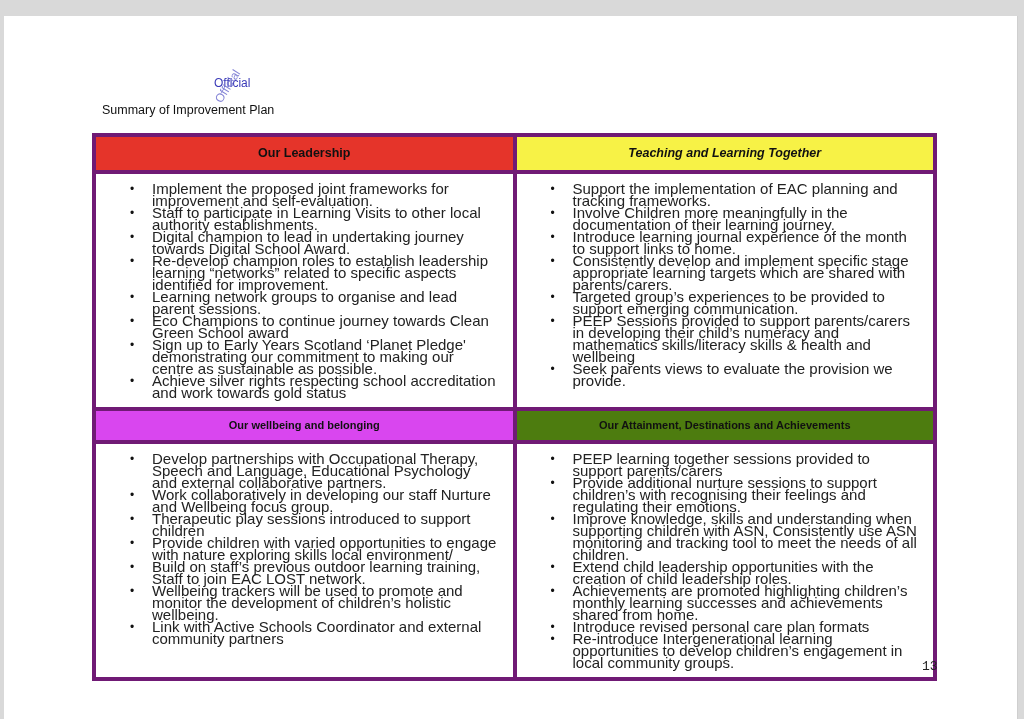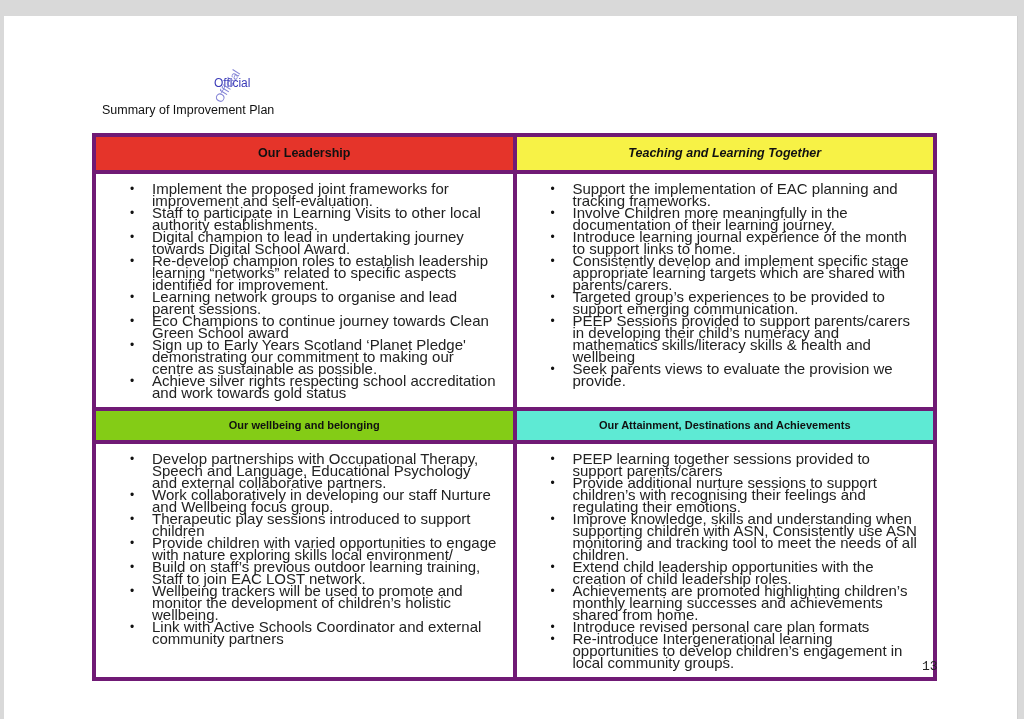--- a/index.html
+++ b/index.html
@@ -42,22 +42,22 @@
     vertical-align: top;
     padding: 8px;
   }
   th.hdr {
     font-size: 12.5px; font-weight: bold; text-align: center;
     height: 17px; line-height: 17px; color: #111;
   }
   th.hdr.small { font-size: 11px; height: 13px; line-height: 13px; }
   .red { background: #e5342a; }
   .yellow { background: #f7f246; font-style: italic; }
-  .green { background: #84cc16; }
-  .blue { background: #5eead4; }
+  .green { background: #d946ef; }
+  .blue { background: #4d7c0f; }
   ul.items {
     margin: 0; padding: 1px 6px 0 48px;
     list-style: none;
   }
   ul.items li {
     position: relative;
     font-size: 15px; line-height: 12px; color: #222;
   }
   ul.items li::before {
     content: "•"; position: absolute; left: -22px; top: 0;

